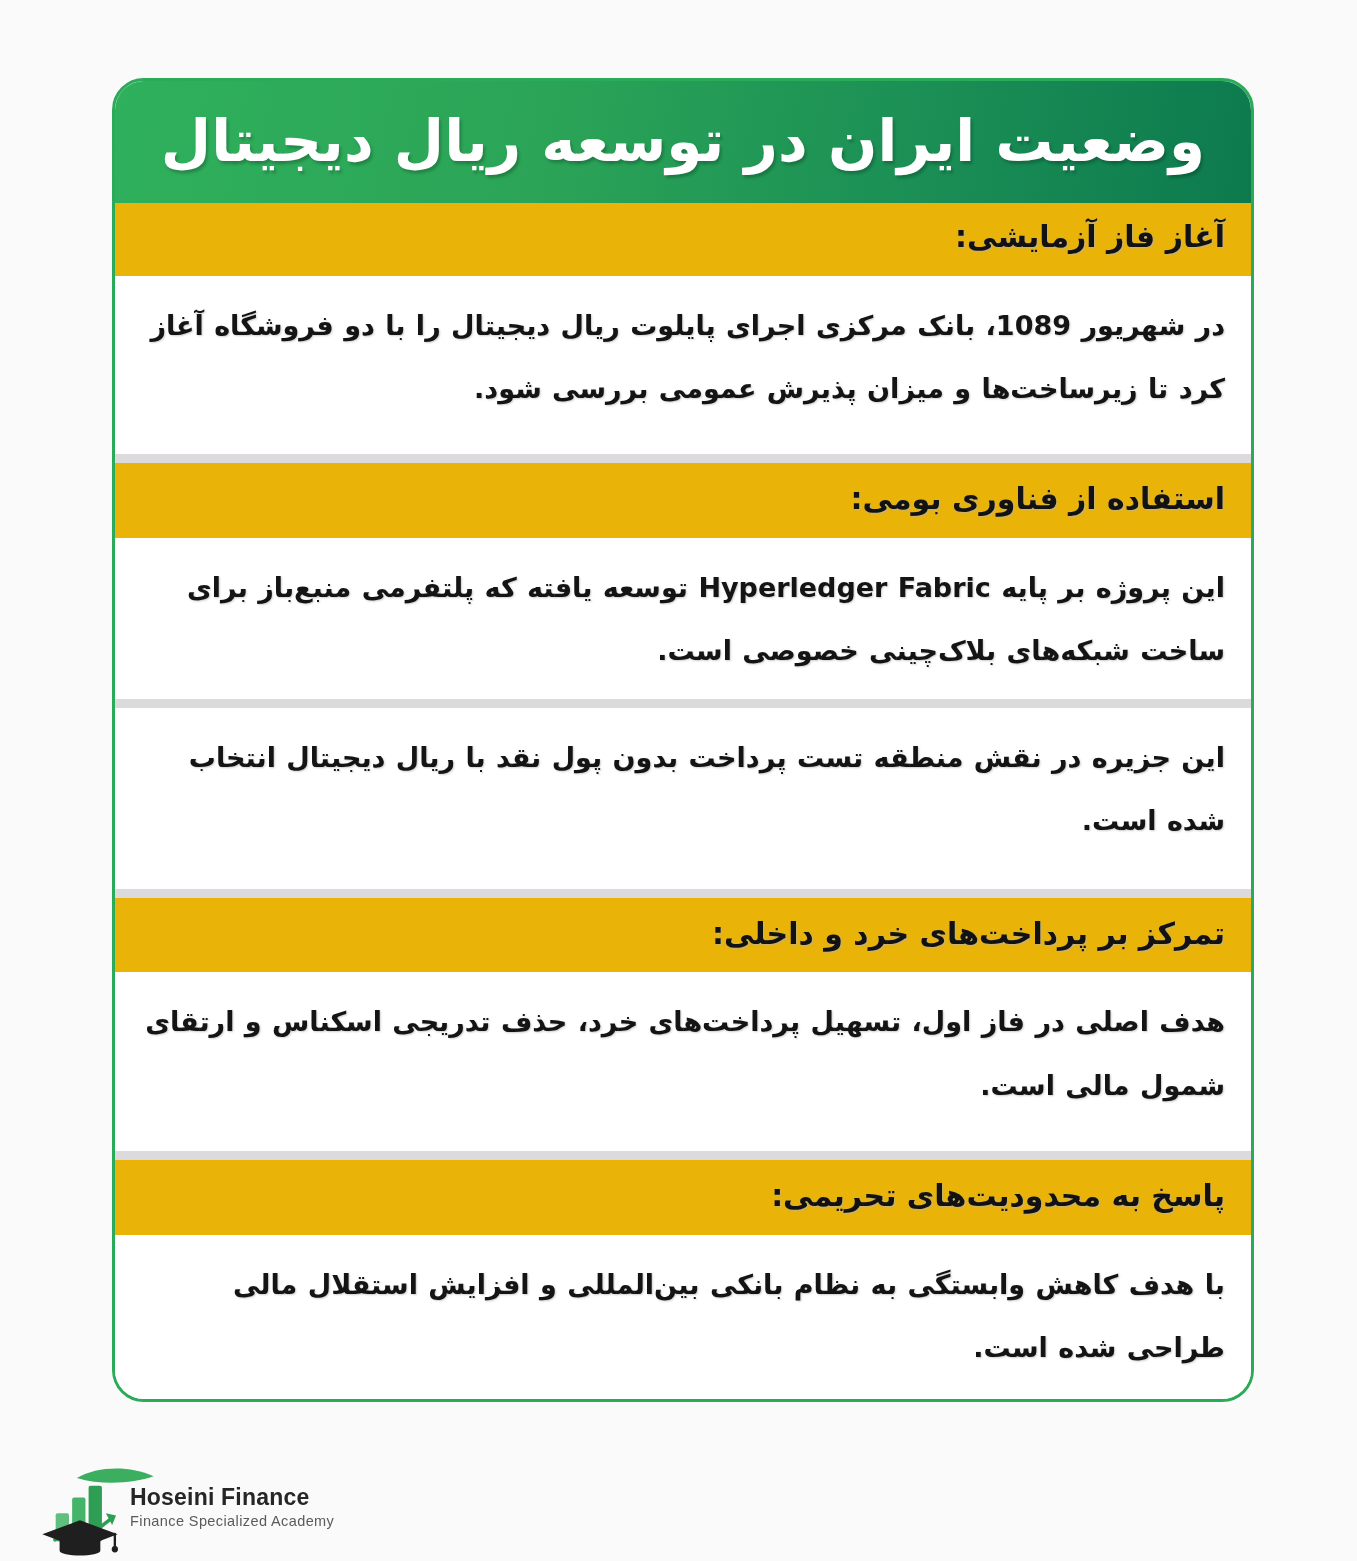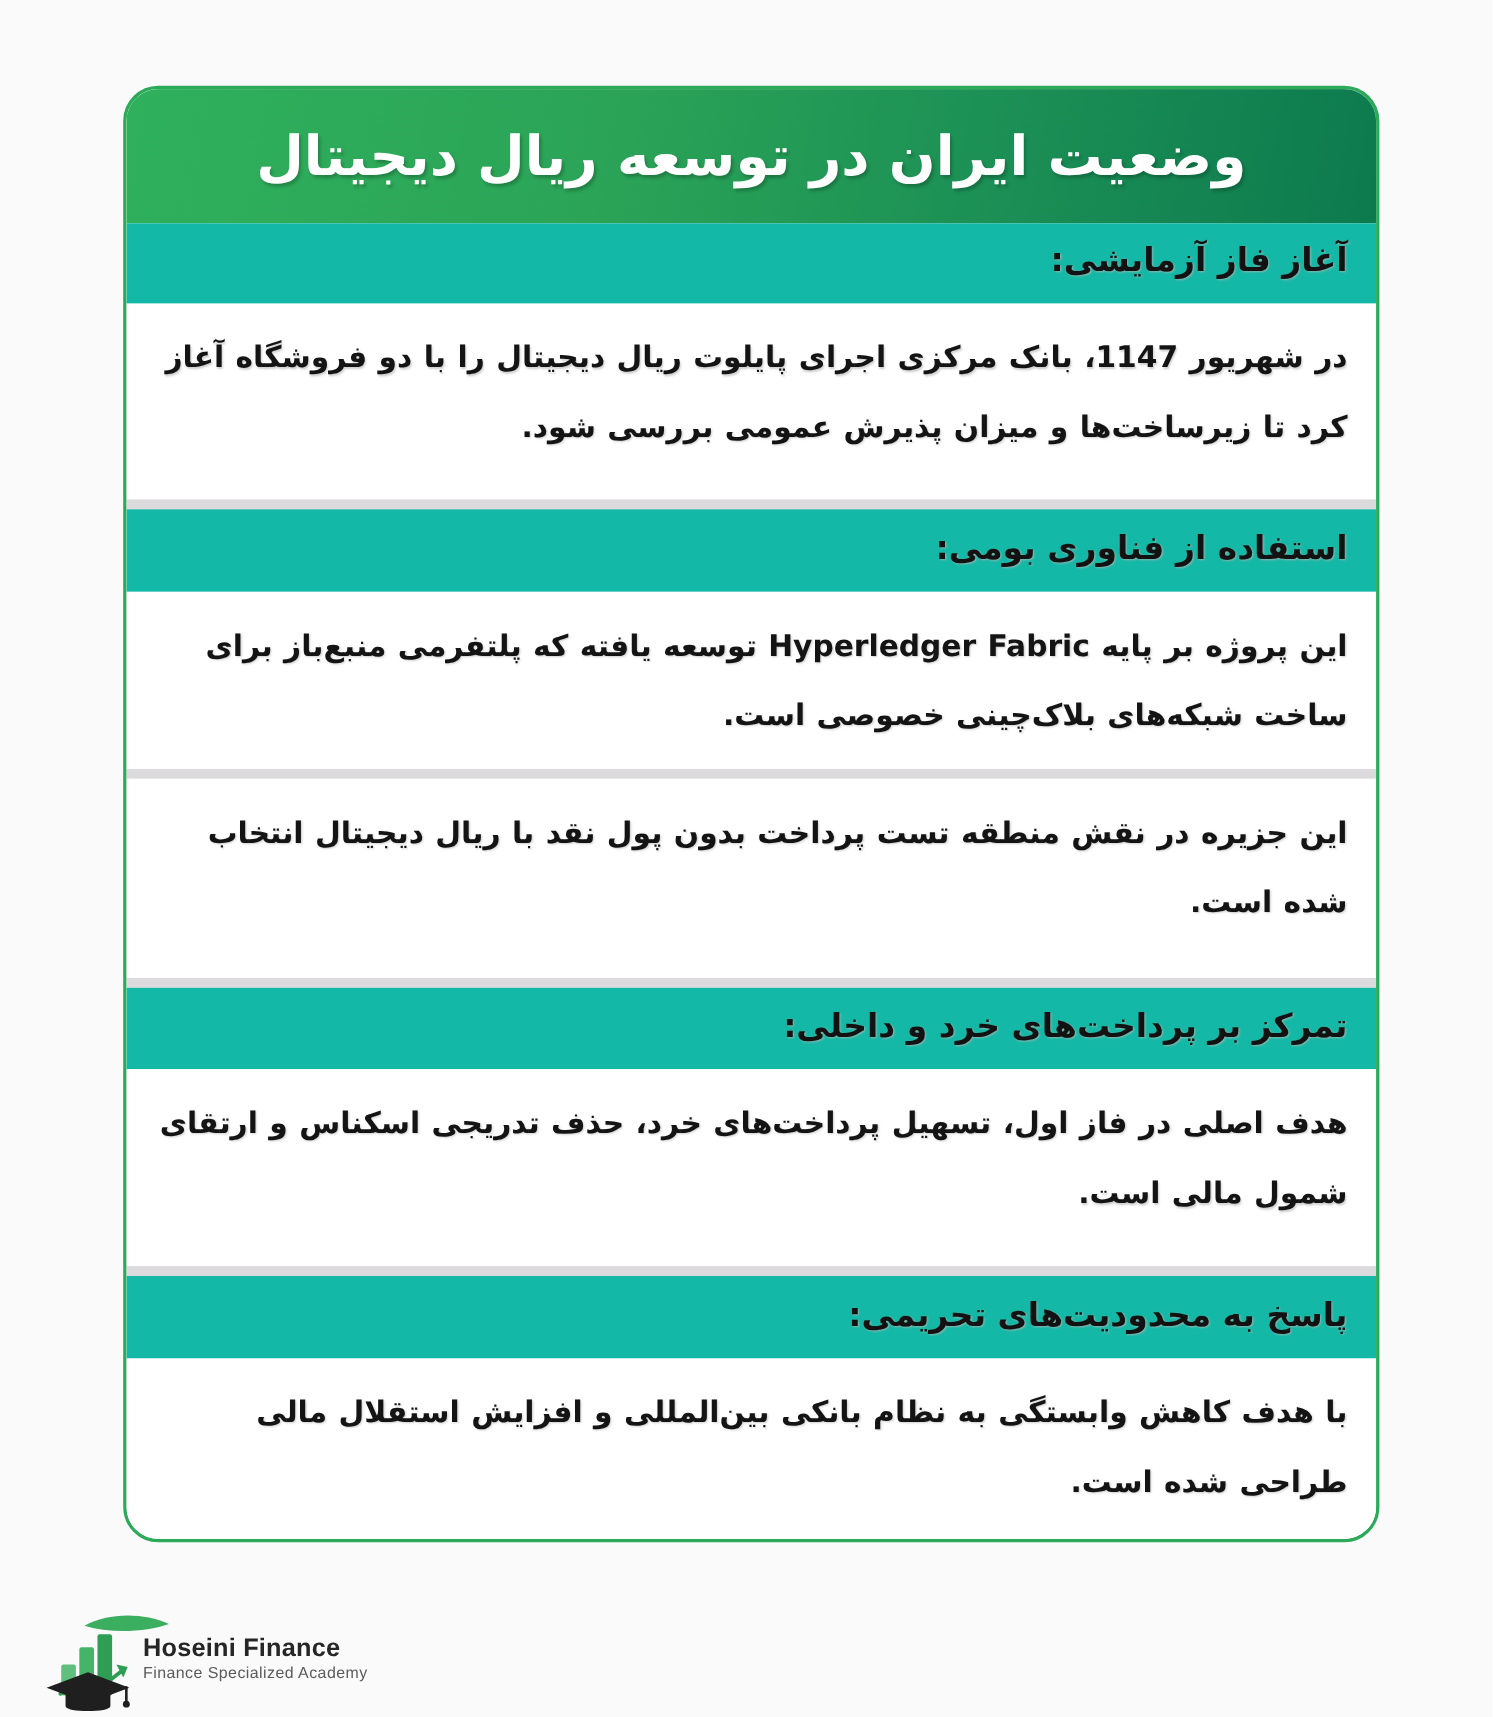--- a/index.html
+++ b/index.html
@@ -41,21 +41,21 @@
     height: 122px;
     background: linear-gradient(100deg, #2FB05C 0%, #2BA457 38%, #1A8E55 72%, #0D7A4E 100%);
     display: flex;
     align-items: center;
     justify-content: center;
     padding: 0 30px;
     box-sizing: border-box;
   }
   .card-title {
     color: #ffffff;
-    font-size: 50px;
+    font-size: 58px;
     font-weight: bold;
     letter-spacing: -0.5px;
     text-align: right;
     line-height: 1.1;
     text-shadow: 2px 3px 3px rgba(0,0,0,0.22);
     direction: rtl;
     white-space: nowrap;
   }
 
   
@@ -63,21 +63,21 @@
     display: block;
   }
   .section {
     display: block;
   }
   .divider {
     height: 9px;
     background: #DCDADD;
   }
   .section-head {
-    background: #14b8a6;
+    background: #eab308;
     padding: 16px 26px 18px 26px;
     text-align: right;
     box-sizing: border-box;
   }
   .section-head-text {
     font-size: 30px;
     font-weight: bold;
     color: #121212;
     direction: rtl;
     line-height: 1.35;
@@ -162,21 +162,21 @@
       <div class="card-title">وضعیت ایران در توسعه ریال دیجیتال</div>
     </div>
 
     <div class="sections">
 
       <div class="section s1">
         <div class="section-head">
           <span class="section-head-text">آغاز فاز آزمایشی:</span>
         </div>
         <div class="section-body">
-          <span class="section-body-text">در شهریور 1147، بانک مرکزی اجرای پایلوت ریال دیجیتال را با دو فروشگاه آغاز کرد تا زیرساخت‌ها و میزان پذیرش عمومی بررسی شود.</span>
+          <span class="section-body-text">در شهریور 1089، بانک مرکزی اجرای پایلوت ریال دیجیتال را با دو فروشگاه آغاز کرد تا زیرساخت‌ها و میزان پذیرش عمومی بررسی شود.</span>
         </div>
       </div>
 
       <div class="divider"></div>
 
       <div class="section s2">
         <div class="section-head">
           <span class="section-head-text">استفاده از فناوری بومی:</span>
         </div>
         <div class="section-body">

